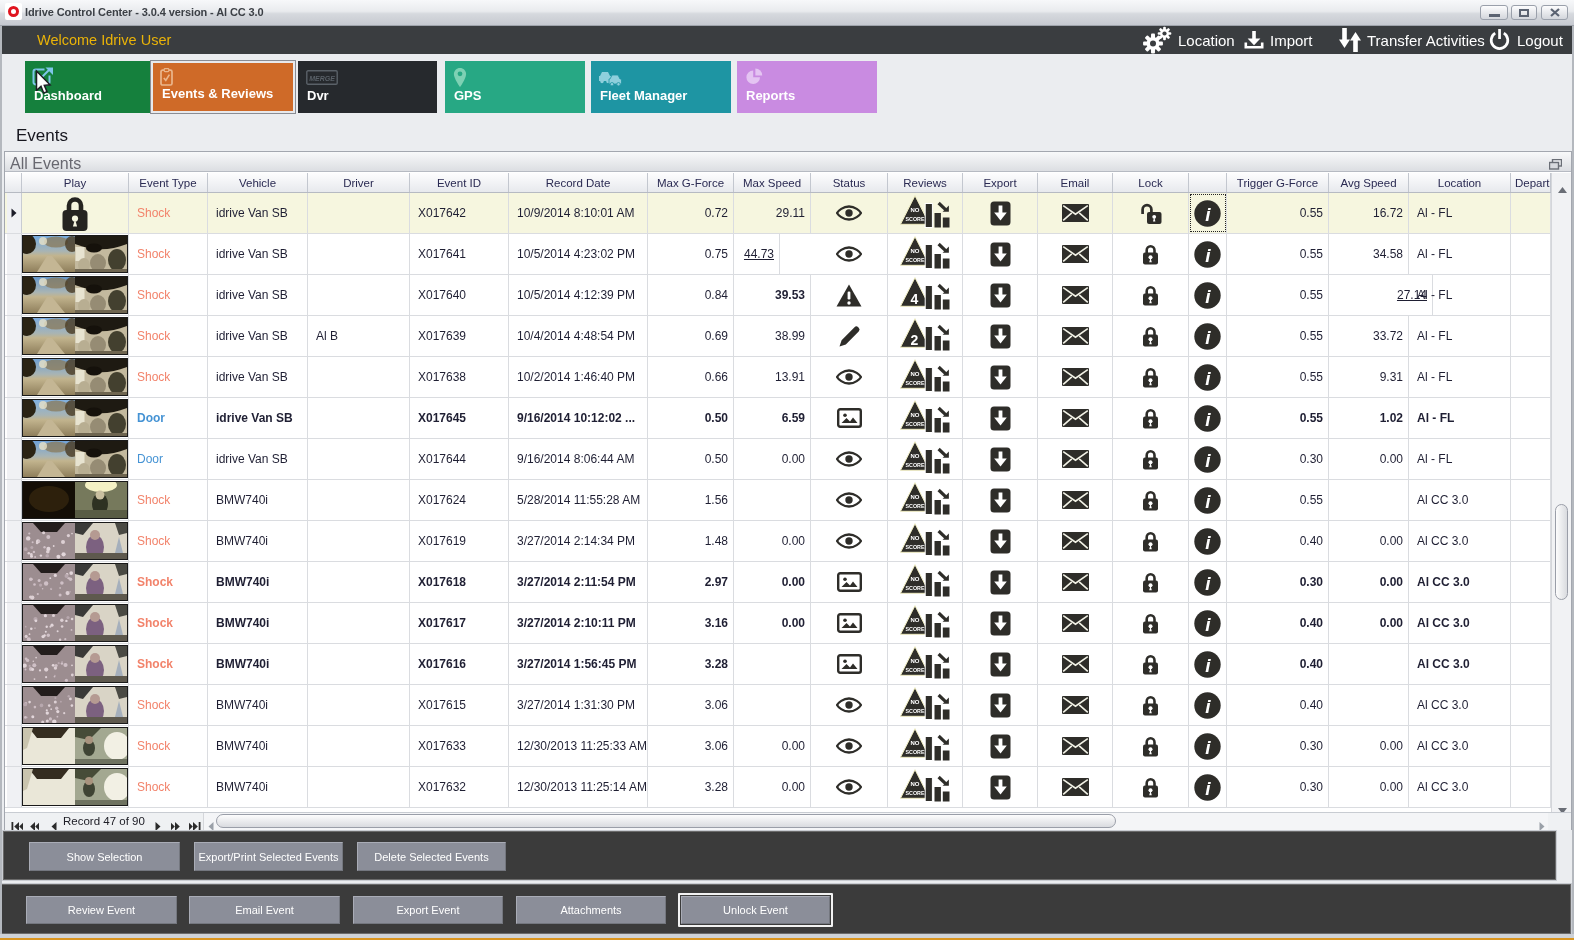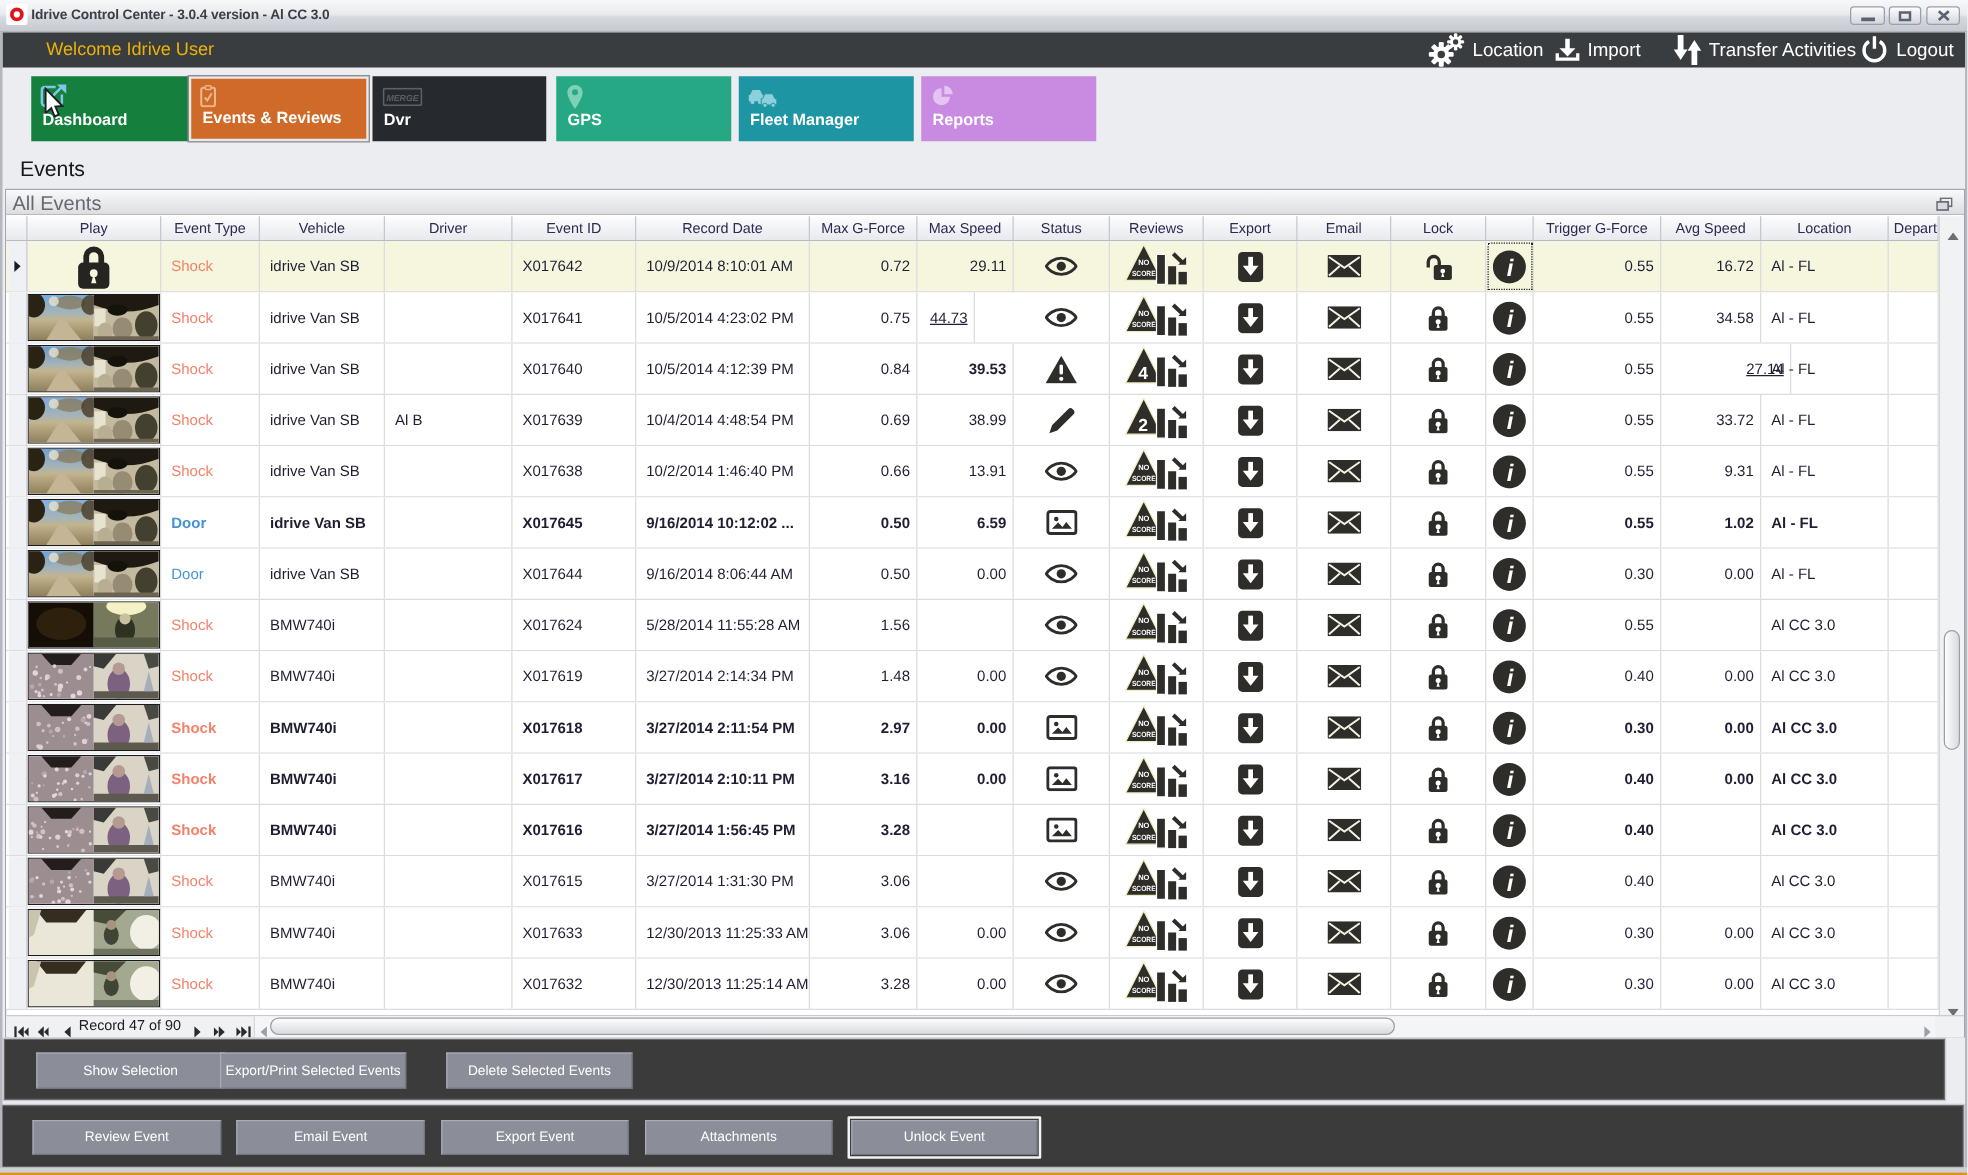--- a/index.html
+++ b/index.html
@@ -1491,21 +1491,21 @@
           <polygon points="5.5,0 5.5,9 0.5,4.5" fill="#9aa0a8"></polygon>
         </svg></div>
       <div class="abs" style="left:12px;top:1px;width:900px;height:14px;background:linear-gradient(#fdfdfd,#d9dbdf);border:1px solid #9a9ea8;border-radius:7px;"></div>
       <div class="abs" style="left:1335px;top:4px;"><svg width="6" height="9" viewBox="0 0 6 9">
           <polygon points="0.5,0 0.5,9 5.5,4.5" fill="#9aa0a8"></polygon>
         </svg></div>
     </div>
   </div>
 <div class="abs" style="left:3px;top:831px;width:1553px;height:49px;background:#3b3b3b;border:1px solid #6a6a6a;outline:1px solid #c9ccd2;"></div>
 <div class="btn" style="left:29px;top:842px;width:151px;height:29px;">Show Selection</div>
-<div class="btn" style="left:176px;top:842px;width:149px;height:29px;">Export/Print Selected Events</div>
+<div class="btn" style="left:194px;top:842px;width:149px;height:29px;">Export/Print Selected Events</div>
 <div class="btn" style="left:357px;top:842px;width:149px;height:29px;">Delete Selected  Events</div>
 <div class="abs" style="left:0;top:884px;width:1571px;height:50px;background:#3b3b3b;border:1px solid #6a6a6a;outline:1px solid #c9ccd2;"></div>
 <div class="btn" style="left:26px;top:896px;width:151px;height:28px;">Review Event</div>
 <div class="btn" style="left:189px;top:896px;width:151px;height:28px;">Email Event</div>
 <div class="btn" style="left:353px;top:896px;width:150px;height:28px;">Export Event</div>
 <div class="btn" style="left:516px;top:896px;width:150px;height:28px;">Attachments</div>
 <div class="abs" style="left:678px;top:893px;width:155px;height:34px;border:2px solid #f2f2f2;border-radius:1px;"></div>
 <div class="btn" style="left:681px;top:896px;width:149px;height:28px;">Unlock Event</div>
 <div class="abs" style="left:0;top:934px;width:1574px;height:4px;background:#cdd1d7;"></div>
 <div class="abs" style="left:0;top:938px;width:1574px;height:2px;background:#d9941f;"></div>

